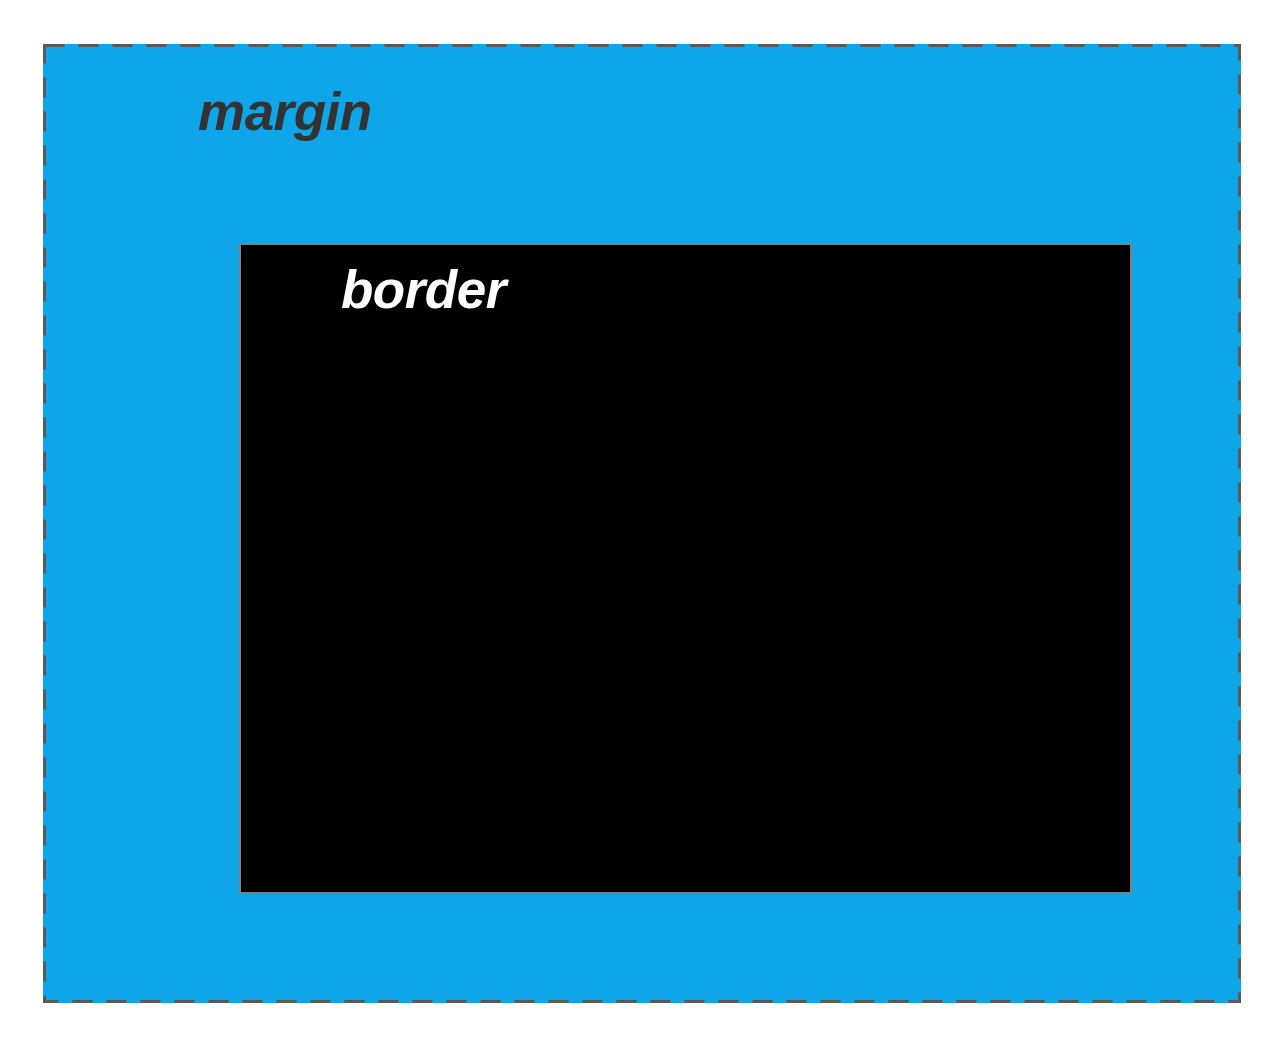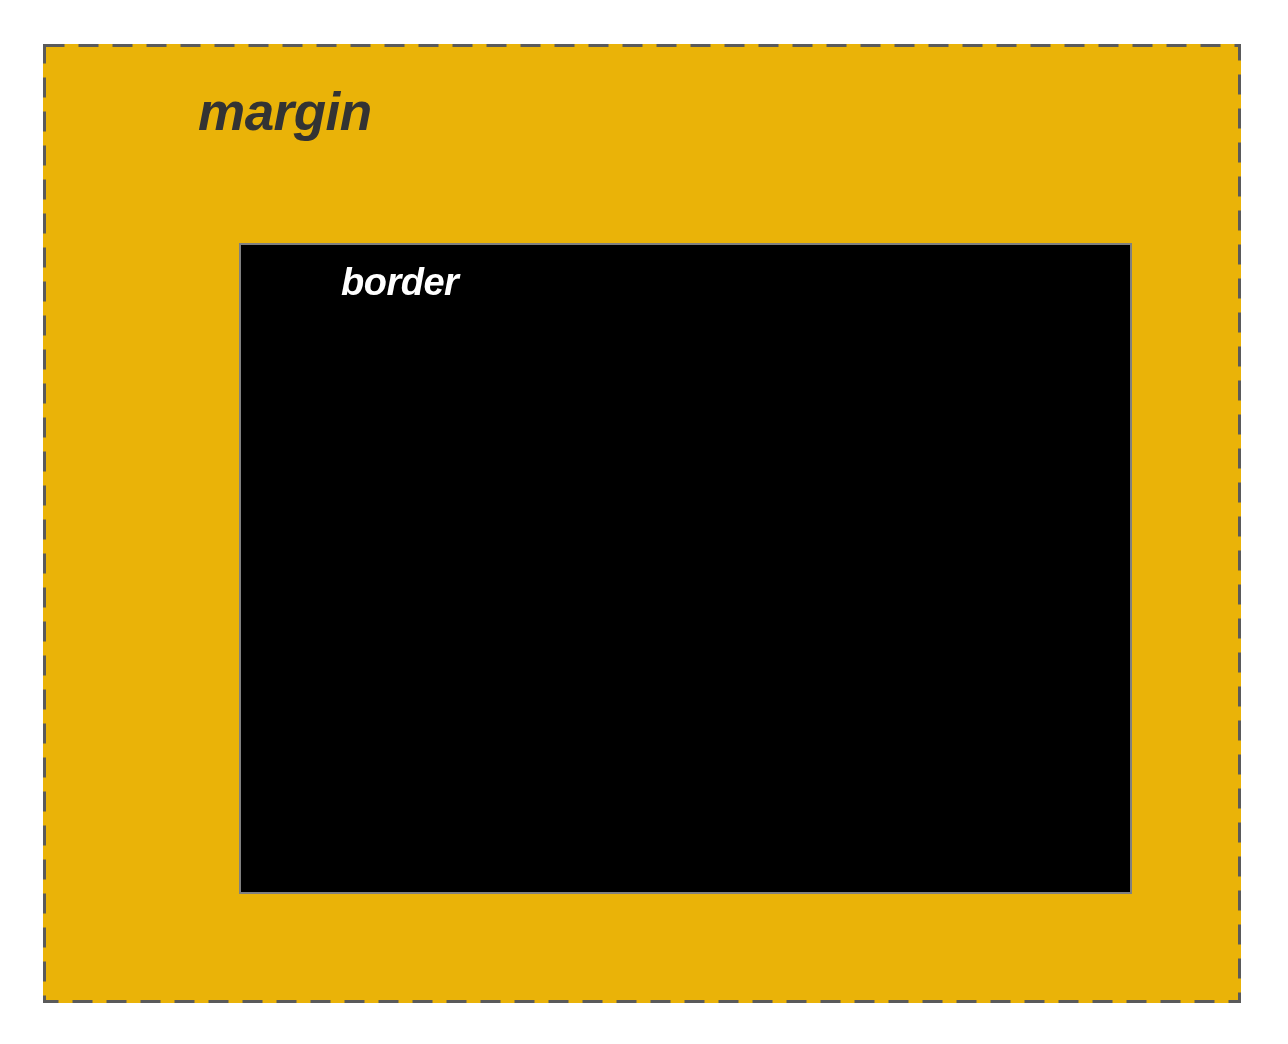--- a/index.html
+++ b/index.html
@@ -23,21 +23,21 @@
   }
 
   
   .margin-box {
     position: absolute;
     left: 43px;
     top: 44px;
     width: 1198px;
     height: 959px;
     box-sizing: border-box;
-    background: #eab308;
+    background: #0ea5e9;
   }
   .margin-box .dash-svg {
     position: absolute;
     left: 0;
     top: 0;
     width: 100%;
     height: 100%;
     pointer-events: none;
   }
 
@@ -98,21 +98,21 @@
   .label-margin {
     left: 155px;
     top: 41px;
     font-size: 53px;
     color: #333333;
   }
 
   .label-border {
     left: 100px;
     top: 18px;
-    font-size: 38px;
+    font-size: 53px;
     color: #ffffff;
   }
 
   .label-padding {
     left: 110px;
     top: 34px;
     font-size: 53px;
     color: #333333;
   }
 

